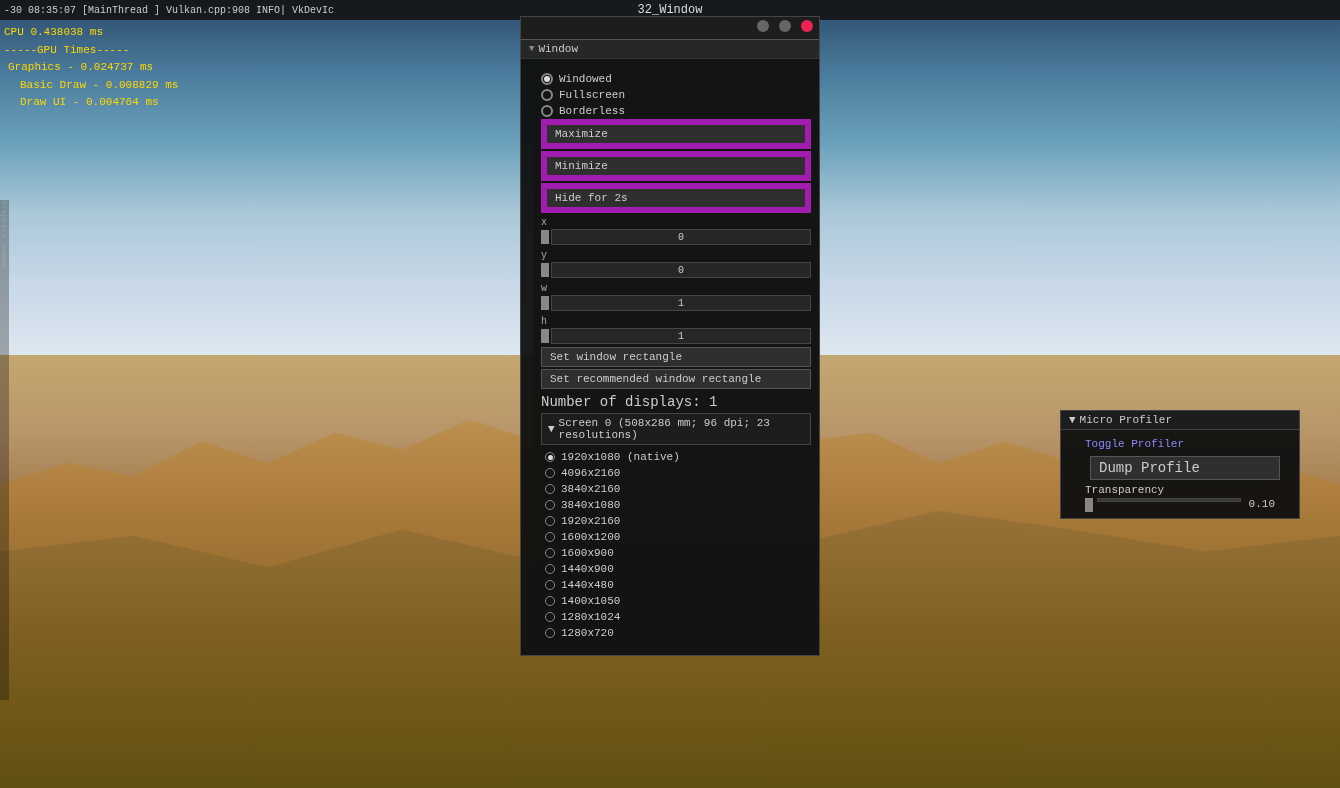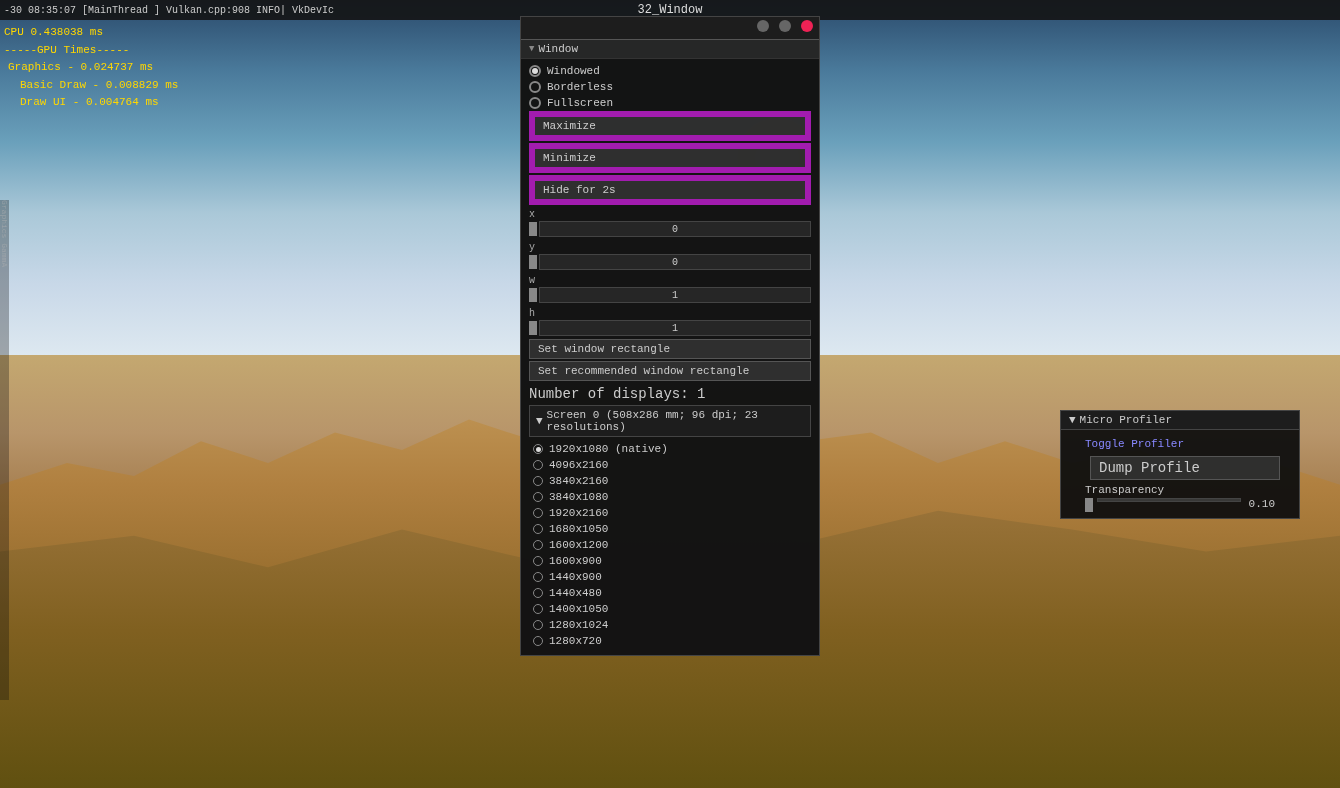--- a/index.html
+++ b/index.html
@@ -179,22 +179,23 @@
       cursor: pointer;
       border-bottom: 1px solid #333;
     }
 
     .section-header .arrow {
       font-size: 9px;
       color: #888;
     }
 
     .panel-content {
-      padding: 4px 8px;
+      padding: 12px 8px;
       background: rgba(20, 20, 20, 0.9);
+      margin-left: 12px;
     }
 
     
     .radio-row {
       display: flex;
       align-items: center;
       gap: 6px;
       padding: 2px 0;
       font-size: 11px;
       color: #ccc;
@@ -488,25 +489,25 @@
     </div>
 
     <div class="panel-content">
 
       <div class="radio-row">
         <div class="radio-dot selected"></div>
         <span>Windowed</span>
       </div>
       <div class="radio-row">
         <div class="radio-dot"></div>
-        <span>Borderless</span>
+        <span>Fullscreen</span>
       </div>
       <div class="radio-row">
         <div class="radio-dot"></div>
-        <span>Fullscreen</span>
+        <span>Borderless</span>
       </div>
 
       <button class="panel-button">Maximize</button>
       <button class="panel-button">Minimize</button>
       <button class="panel-button">Hide for 2s</button>
 
       <div class="slider-label">x</div>
       <div class="input-with-slider">
         <div class="slider-handle"></div>
         <div class="slider-value-display">0</div>
@@ -554,24 +555,20 @@
             <div class="res-radio"></div>
             <span>3840x2160</span>
           </div>
           <div class="resolution-item">
             <div class="res-radio"></div>
             <span>3840x1080</span>
           </div>
           <div class="resolution-item">
             <div class="res-radio"></div>
             <span>1920x2160</span>
-          </div>
-          <div class="resolution-item">
-            <div class="res-radio"></div>
-            <span>1680x1050</span>
           </div>
           <div class="resolution-item">
             <div class="res-radio"></div>
             <span>1600x1200</span>
           </div>
           <div class="resolution-item">
             <div class="res-radio"></div>
             <span>1600x900</span>
           </div>
           <div class="resolution-item">

